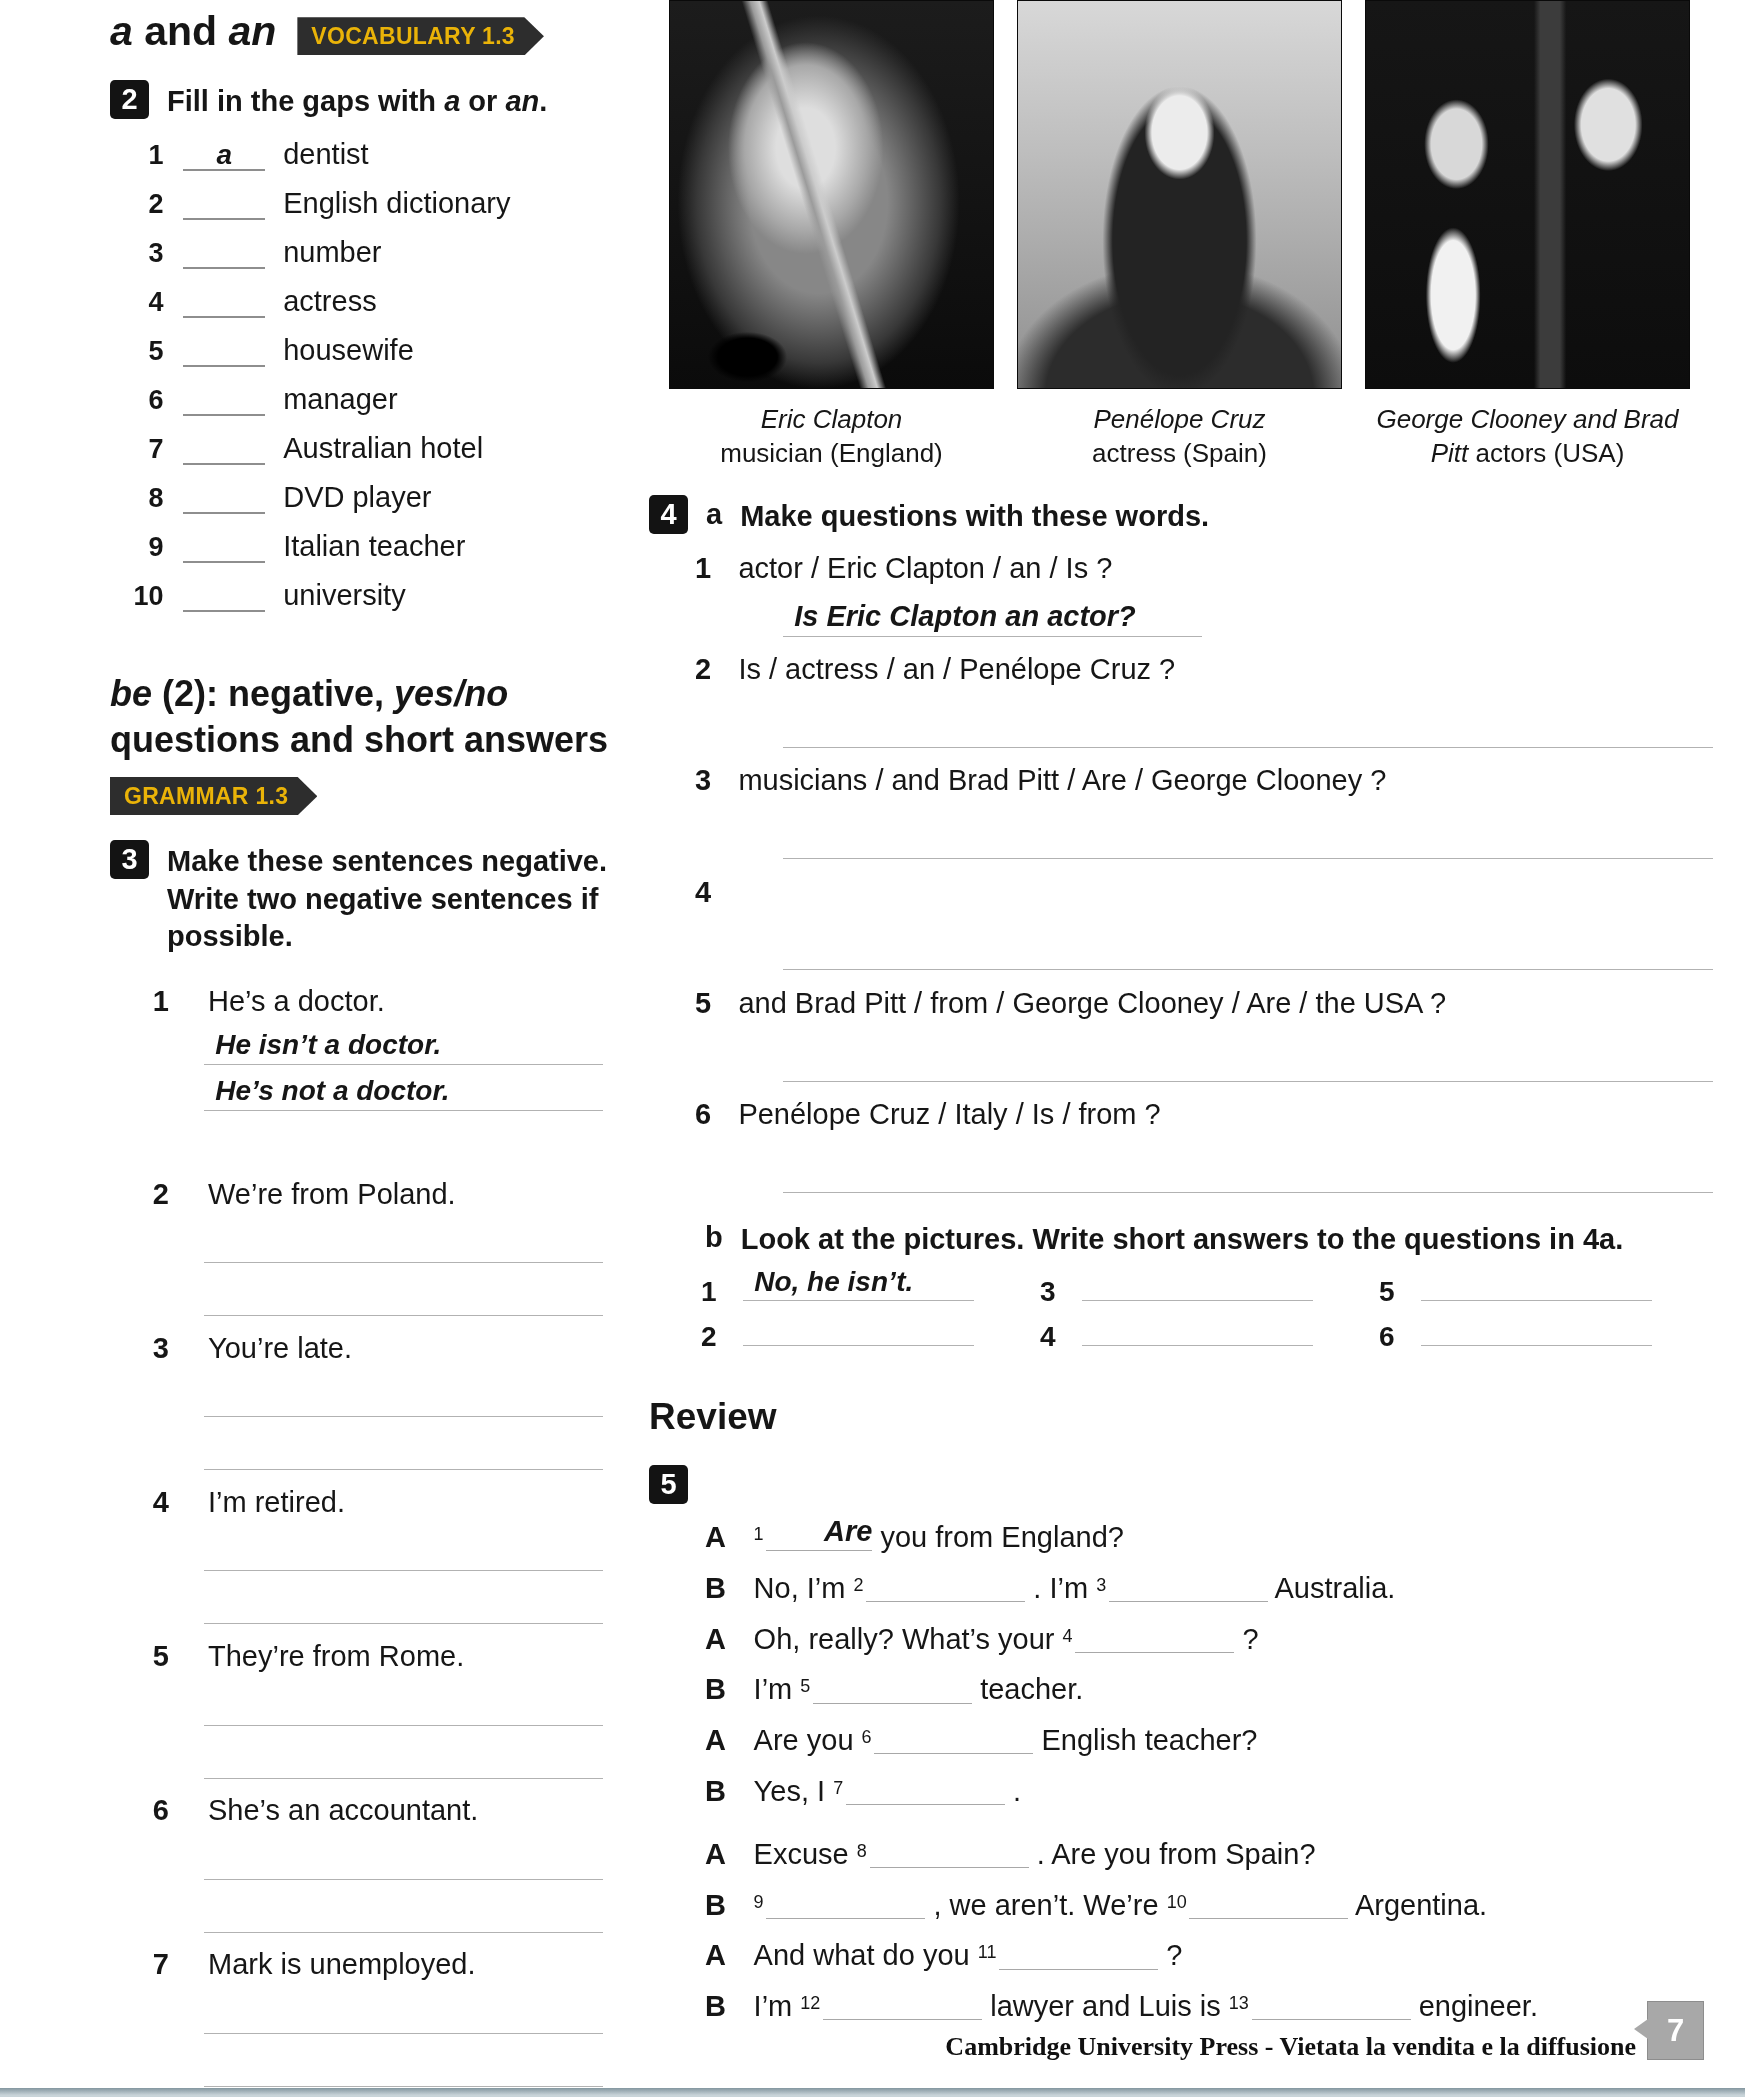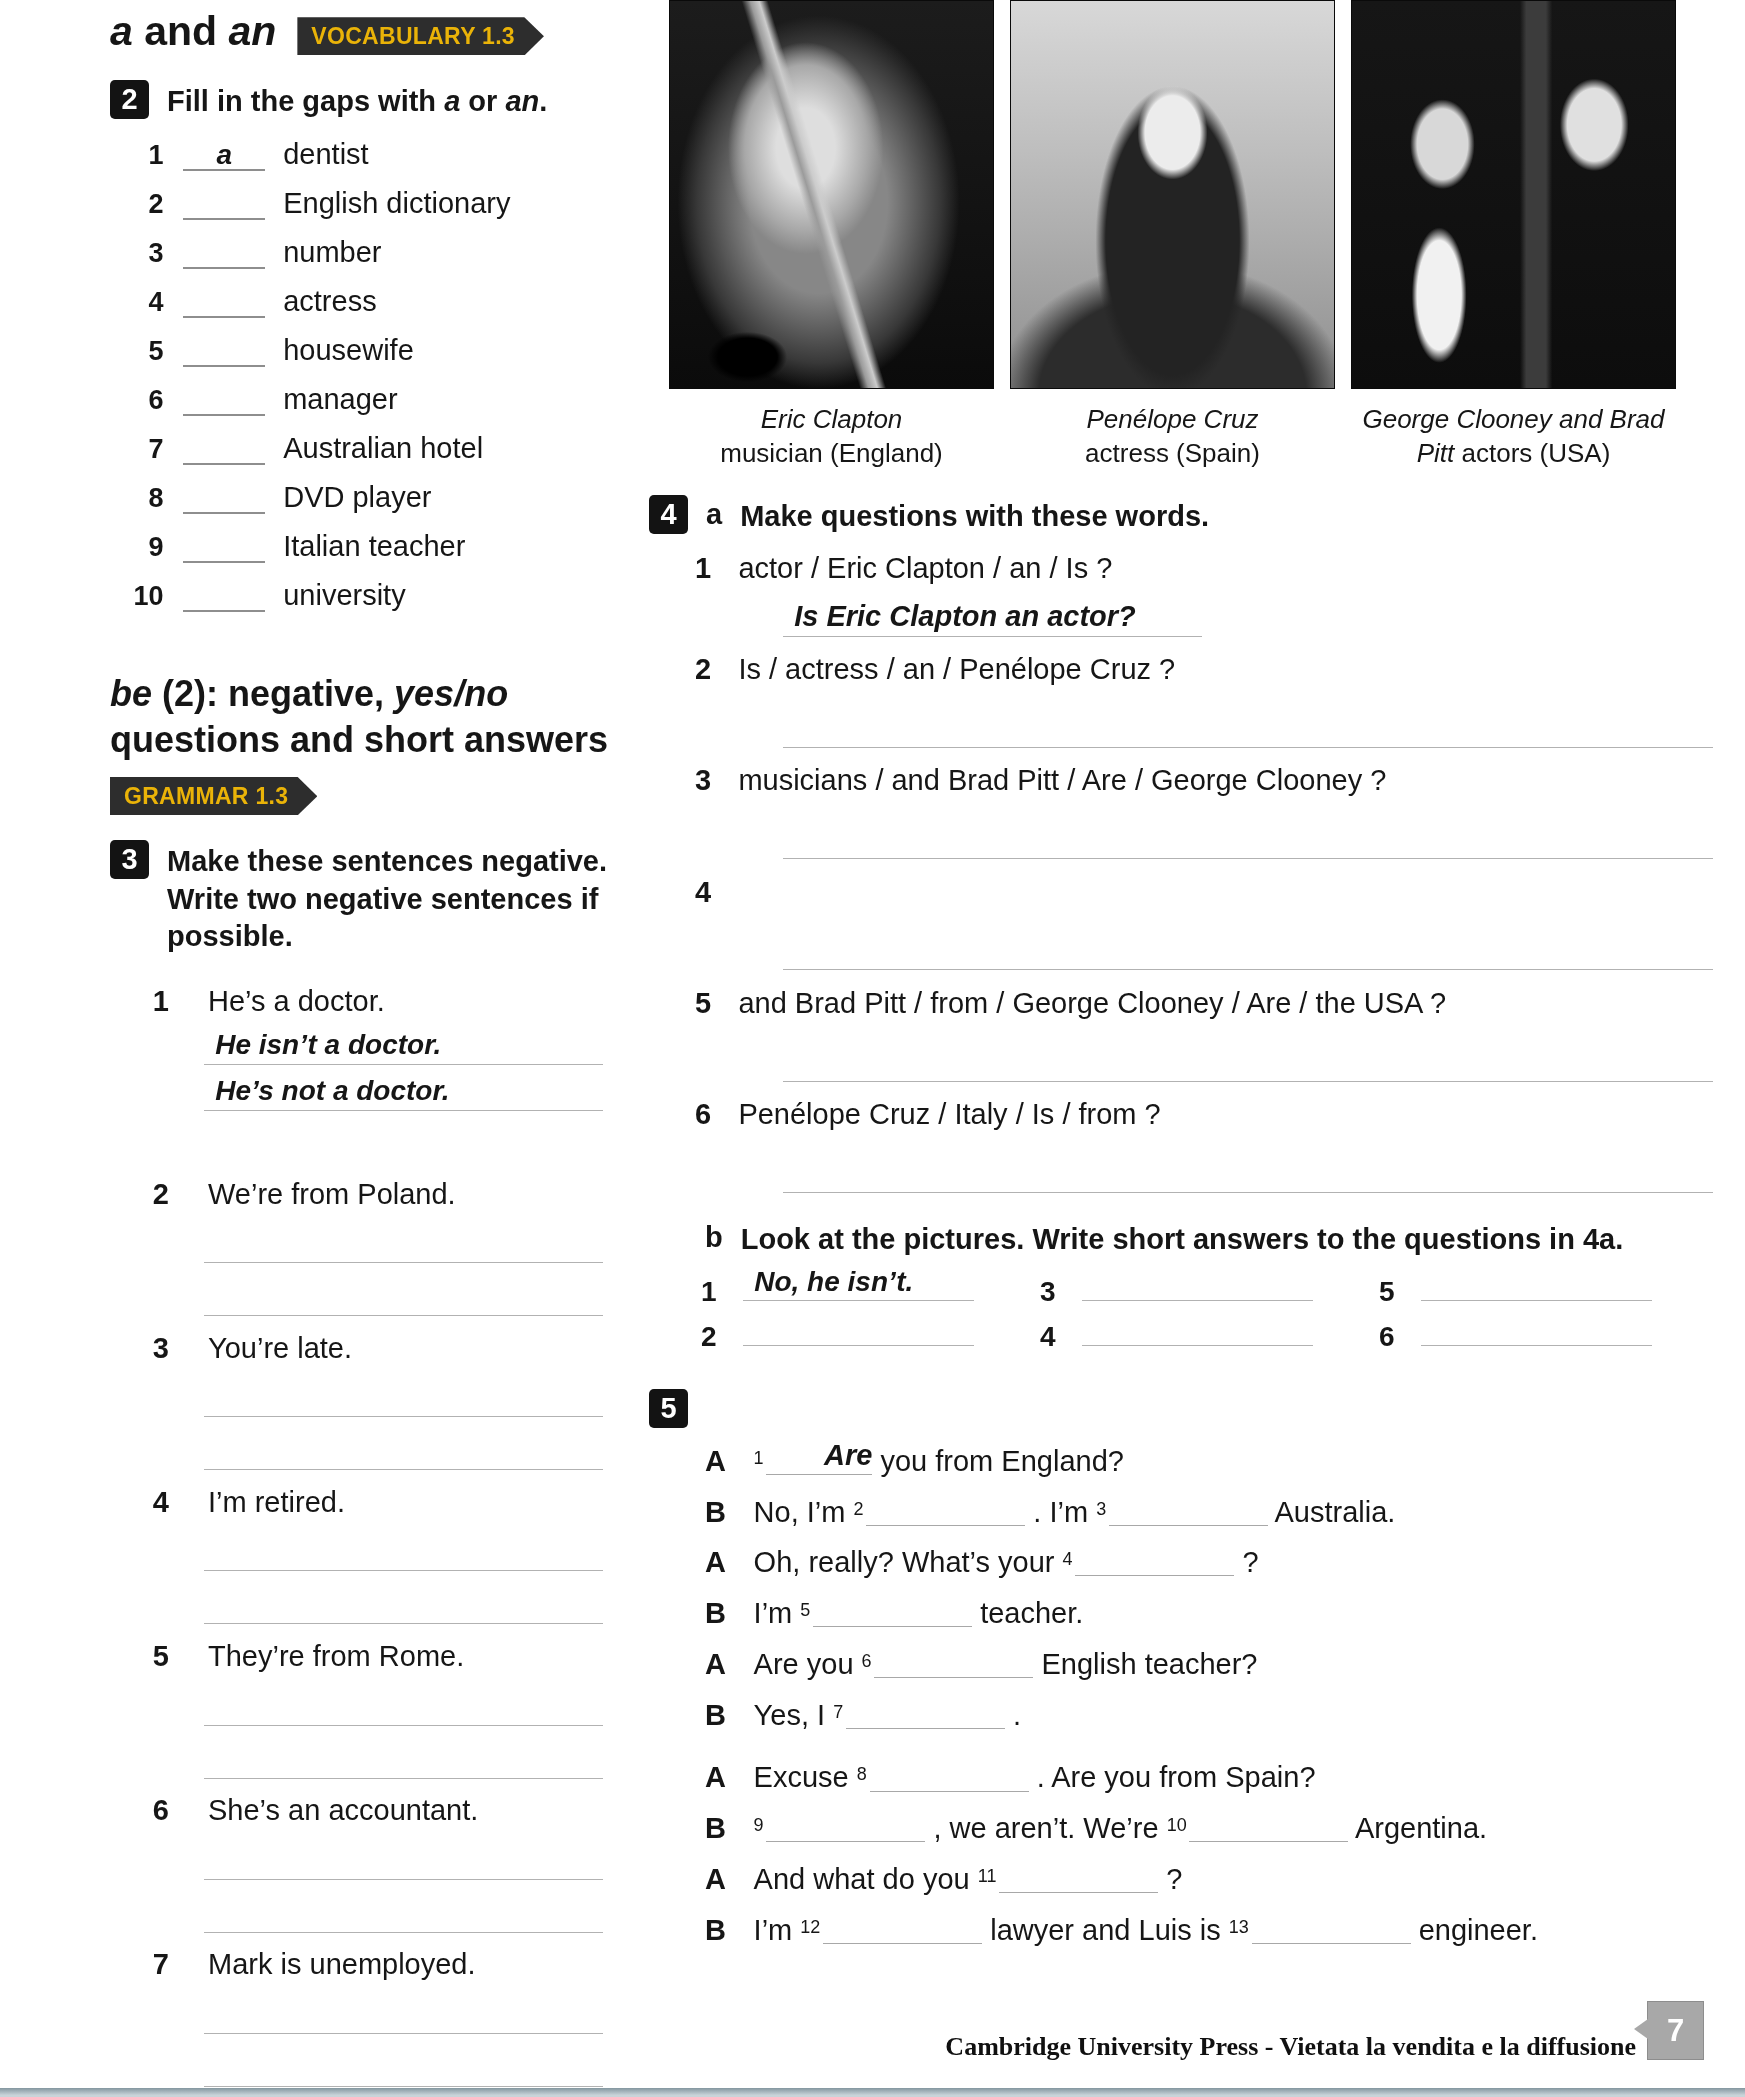--- a/index.html
+++ b/index.html
@@ -46,21 +46,21 @@
   .ex3-row{display:flex;gap:39px;font-size:29px;line-height:1.2;}
   .ex3-num{width:31px;text-align:right;font-weight:700;flex:0 0 auto;}
   .ansline{margin-left:66px;width:399px;border-bottom:1.4px solid #b2b2b2;height:31px;margin-top:19.6px;
            font-size:28px;position:relative;}
   .ansline.second{margin-top:21px;}
   .ansline.filled{margin-top:14px;}
   .ansline .ans, .cell-line .ans, .ex4-ansline .ans{
            position:absolute;left:11.2px;bottom:2.8px;font-style:italic;font-weight:700;white-space:nowrap;}
 
   
-  .photos-row{display:flex;gap:16px;padding-left:20px;}
+  .photos-row{display:flex;gap:23px;padding-left:20px;}
   .photo-fig{margin:0;width:325px;}
   .photo{width:325px;height:389px;border:0.7px solid #0a0a0a;box-sizing:border-box;}
   .p0{background:
       radial-gradient(66px 42px at 24% 92%, #000 45%, rgba(0,0,0,0) 60%),
       linear-gradient(73deg, rgba(0,0,0,0) 43%, #9b9b9b 45%, #cccccc 47%, rgba(0,0,0,0) 49%),
       radial-gradient(105px 143px at 42% 38%, #dedede 28%, #a8a8a8 58%, rgba(0,0,0,0) 74%),
       radial-gradient(164px 217px at 46% 52%, #878787 42%, #383838 74%, rgba(0,0,0,0) 86%),
       linear-gradient(180deg,#1c1c1c,#0b0b0b);}
   .p1{background:
       radial-gradient(50px 67px at 50% 34%, #ececec 55%, rgba(0,0,0,0) 70%),
@@ -357,20 +357,21 @@
             <span class="cell-num">5</span>
             <span class="cell-line"></span>
           </div>
           <div class="cellrow">
             <span class="cell-num">6</span>
             <span class="cell-line"></span>
           </div>
         </div>
       </div>
 
+    <h2 class="h2 review">Review</h2>
 
     <div class="ex-header">
       <div class="num-badge">5</div>
     </div>
     <div id="ex5-lines" class="ex5-lines">
         <div class="convo">
           <div class="ex5-line">
             <span class="speaker">A</span>
             <span class="ex5-content"><sup class="sup">1</sup><span class="gapline short"><span class="ans">Are</span></span><span> you from England?</span></span>
           </div>

